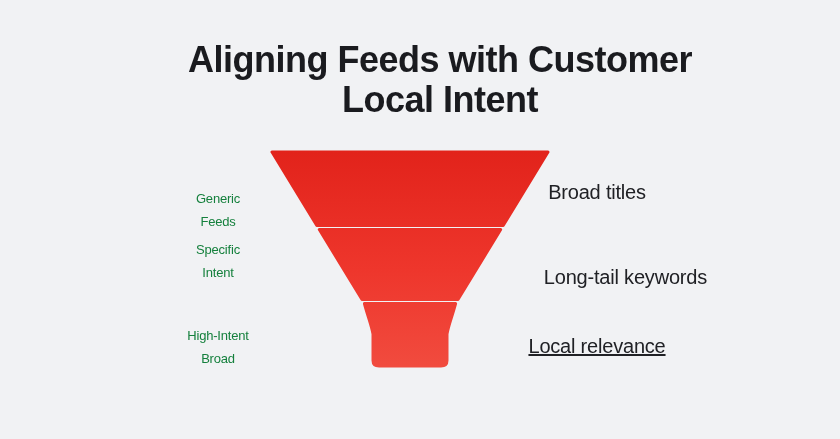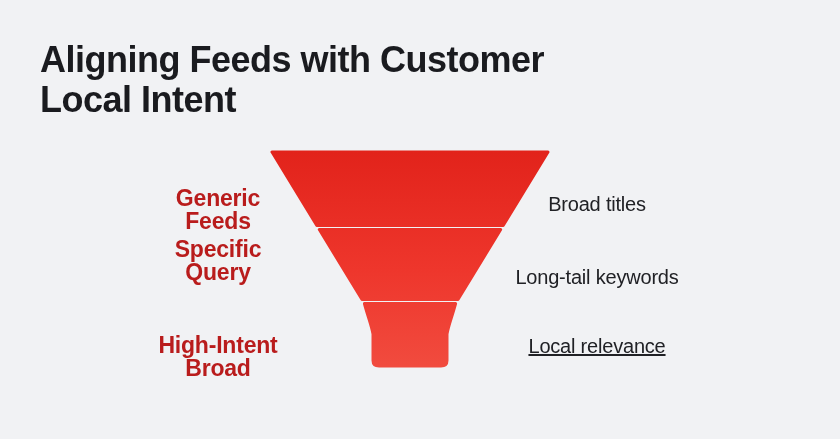--- a/index.html
+++ b/index.html
@@ -6,49 +6,50 @@
   #canvas{
     position:relative;
     width:840px;height:439px;
     overflow:hidden;
     font-family:"Liberation Sans", sans-serif;
     background:#f1f2f4;
   }
   .title{
     position:absolute;
     top:40px;left:40px;width:800px;
+    text-align:center;
     font-size:36px;font-weight:700;
     letter-spacing:-0.5px;
     line-height:1.1;
     color:#1a1b1f;
   }
   .funnel-svg{position:absolute;top:0;left:0;}
   .left-label{
     position:absolute;
     left:108px;width:220px;
     text-align:center;
-    font-size:23px;font-weight:700;
+    font-size:13px;font-weight:400;
     line-height:23px;
     letter-spacing:-0.2px;
-    color:#b91c1c;
+    color:#15803d;
   }
   .left-label.s1{top:187px;}
   .left-label.s2{top:238px;}
-  .left-label.s3{top:334px;}
+  .left-label.s3{top:324px;}
   .right-label{
     position:absolute;
     left:487px;width:220px;
     text-align:center;
     font-size:20px;font-weight:400;
     line-height:24px;
     letter-spacing:-0.2px;
     color:#202125;
   }
-  .right-label.s1{top:192px;text-align:center;}
-  .right-label.s2{top:265px;}
+  .right-label.s1{top:180px;text-align:center;}
+  .right-label.s2{top:265px;text-align:right;}
   .right-label.s3{top:334px;text-decoration:underline;}
 </style>
 </head>
 <body>
 
 <div id="canvas" style="background: rgb(241, 242, 244);">
 
   <div class="title">
     <div>Aligning Feeds with Customer</div>
     <div>Local Intent</div>
@@ -66,21 +67,21 @@
     <path d="M 319.3 229.5 L 500.7 229.5 L 458 299.5 L 362 299.5 Z" fill="url(#funnelGrad)" stroke="url(#funnelGrad)" stroke-width="3" stroke-linejoin="round"></path>
     <path d="M 364.4 303.5 L 455.6 303.5 C 452 317 448.5 325 447 334 L 447 360.5 Q 447 366 441 366 L 379 366 Q 373 366 373 360.5 L 373 334 C 371.5 325 368 317 364.4 303.5 Z" fill="url(#funnelGrad)" stroke="url(#funnelGrad)" stroke-width="3" stroke-linejoin="round"></path>
   </svg>
 
   <div class="left-label s1">
     <div>Generic</div>
     <div>Feeds</div>
   </div>
   <div class="left-label s2">
     <div>Specific</div>
-    <div>Query</div>
+    <div>Intent</div>
   </div>
   <div class="left-label s3">
     <div>High-Intent</div>
     <div>Broad</div>
   </div>
 
   <div class="right-label s1">Broad titles</div>
   <div class="right-label s2">Long-tail keywords</div>
   <div class="right-label s3">Local relevance</div>
 

